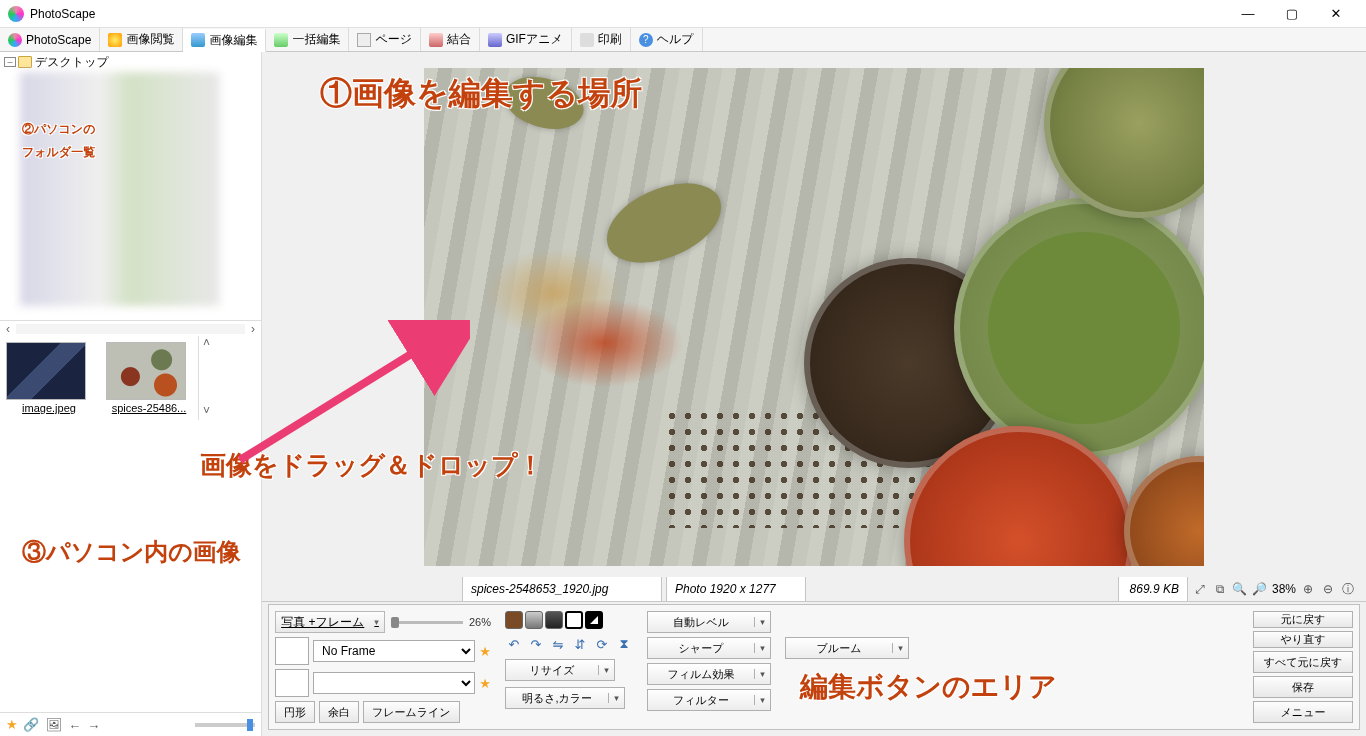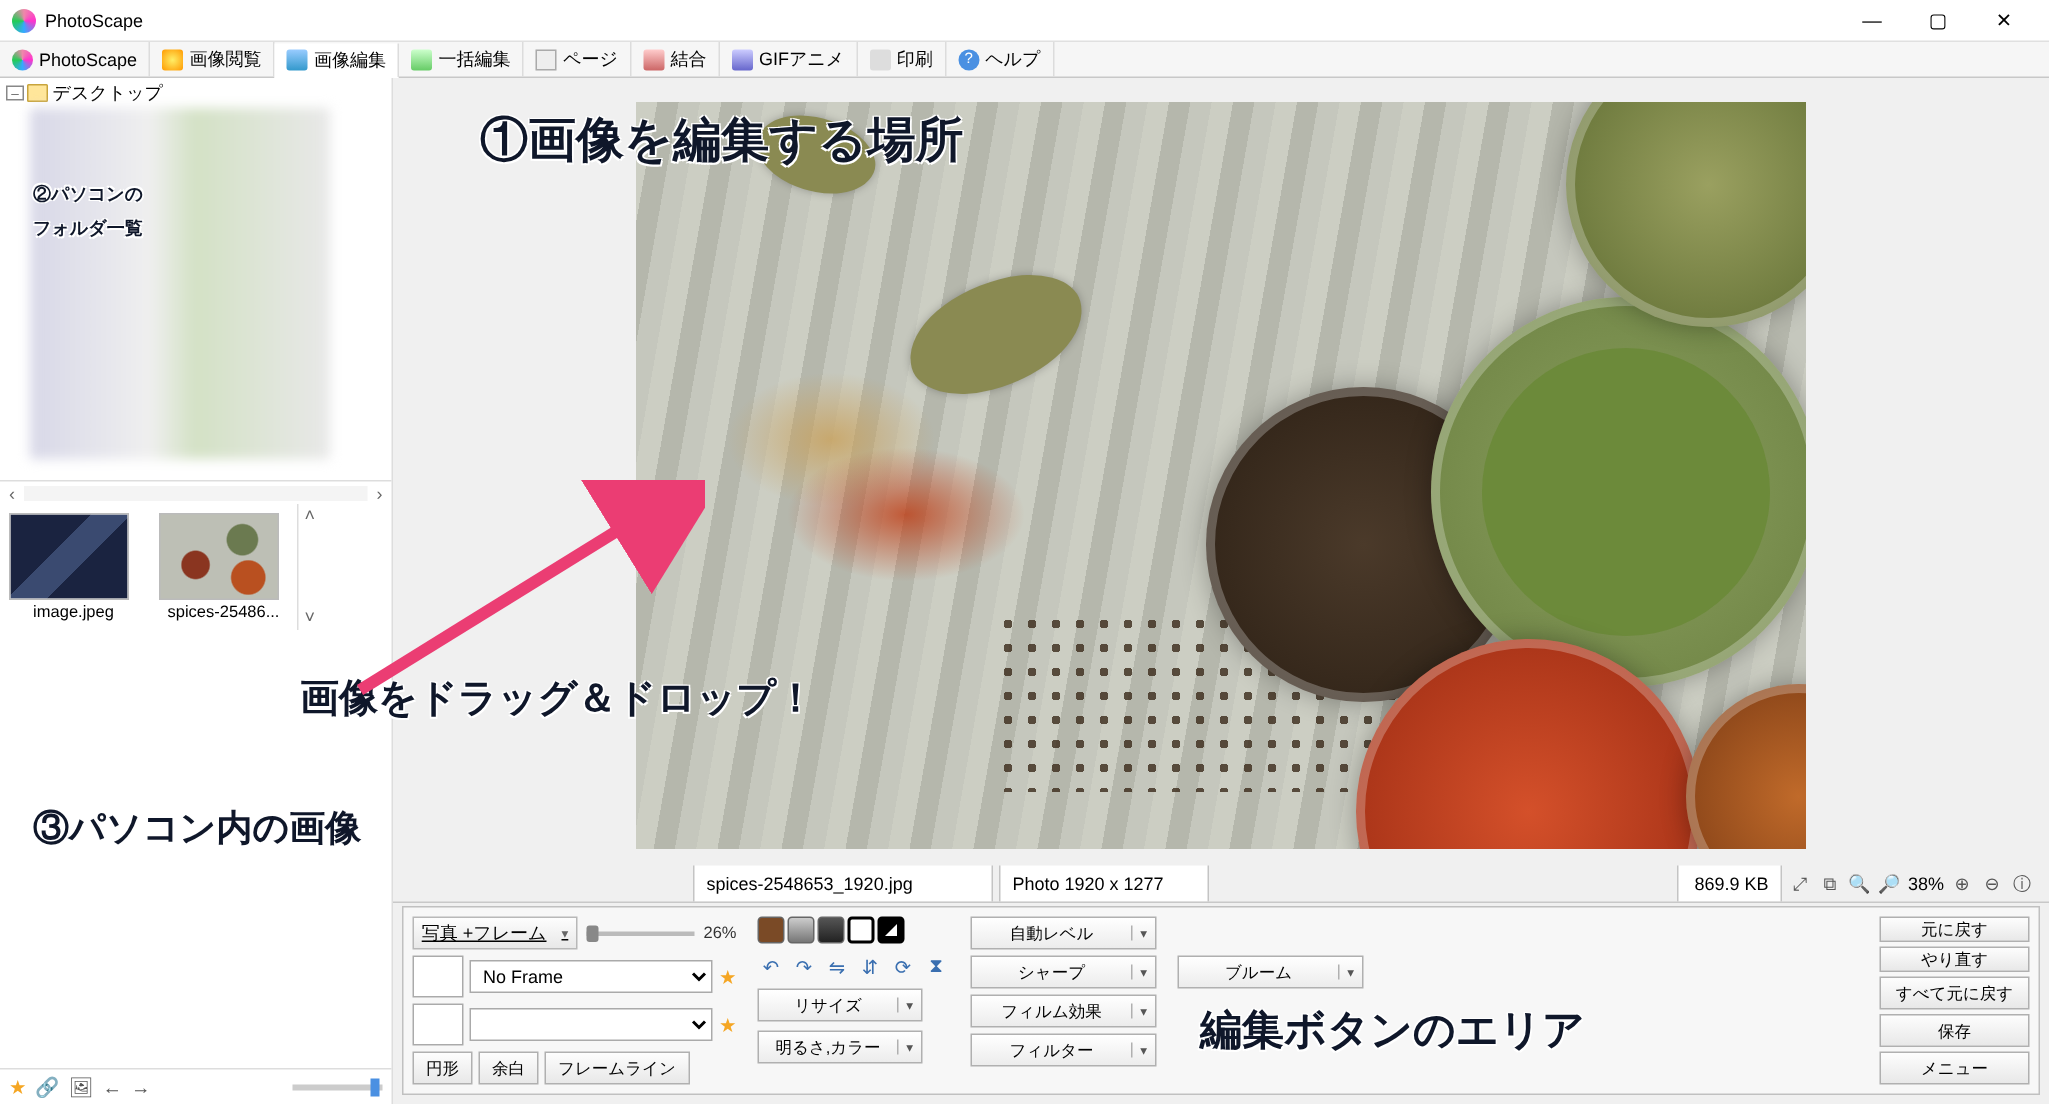--- a/index.html
+++ b/index.html
@@ -49,21 +49,21 @@
 
 .thumbs { padding: 6px; display: flex; gap: 14px; align-items: flex-start; }
 .thumb { width: 86px; text-align: center; }
 .thumb .img { width: 80px; height: 58px; border: 1px solid #bbb; background:#ccc; }
 .thumb .img.t1 { background: linear-gradient(135deg,#1a2340 40%,#3a4a70 40%,#3a4a70 60%,#1a2340 60%); }
 .thumb .img.t2 { background:
   radial-gradient(circle at 70% 30%, #6b7a50 0 10px, transparent 11px),
   radial-gradient(circle at 30% 60%, #8a3520 0 9px, transparent 10px),
   radial-gradient(circle at 75% 75%, #b95020 0 11px, transparent 12px),
   #bdbfb5; }
-.thumb .cap { font-size:11px; margin-top:2px; white-space: nowrap; overflow: hidden; text-overflow: ellipsis; }
+.thumb .cap { font-size:11px; margin-top:2px; white-space: nowrap; overflow: hidden; text-overflow: ellipsis; text-decoration: underline; }
 .thumbs-scroll { width: 16px; align-self: stretch; display:flex; flex-direction:column; border-left:1px solid #ddd;}
 .thumbs-scroll .arr { height:16px; text-align:center; color:#666;}
 
 
 .bltoolbar { margin-top:auto; height: 24px; display:flex; align-items:center; gap:6px; padding:0 6px; border-top:1px solid #ddd;}
 .bltoolbar span { font-size:13px; color:#555; cursor:pointer;}
 .bltoolbar .star { color:#f5a623;}
 .bltoolbar .slider { margin-left:auto; width:60px; height:4px; background:#ccc; position:relative;}
 .bltoolbar .slider::after{content:"";position:absolute;right:2px;top:-4px;width:6px;height:12px;background:#4a90e2;}
 
@@ -82,32 +82,32 @@
 .leaf{position:absolute;width:120px;height:70px;border-radius:60% 40% 60% 40%;background:#8a8a52;box-shadow:0 0 6px rgba(0,0,0,.25);}
 .l1{left:180px;top:120px;transform:rotate(-15deg);}
 .l2{left:80px;top:10px;transform:rotate(25deg);width:80px;height:50px;}
 .spill1{position:absolute;left:100px;top:230px;width:160px;height:90px;border-radius:50%;background:radial-gradient(rgba(190,60,20,.8),rgba(190,60,20,0) 70%);}
 .spill2{position:absolute;left:60px;top:180px;width:140px;height:90px;border-radius:50%;background:radial-gradient(rgba(200,160,90,.8),rgba(200,160,90,0) 70%);}
 .dots{position:absolute;left:240px;top:340px;width:280px;height:120px;
  background-image: radial-gradient(#3a2a1a 3px, transparent 3px);
  background-size: 16px 16px; opacity:.8;}
 
 
-.annot { position:absolute; color:#0f172a; font-weight:800; text-shadow: -1px -1px 0 #fff,1px -1px 0 #fff,-1px 1px 0 #fff,1px 1px 0 #fff; pointer-events:none;}
+.annot { position:absolute; color:#c2410c; font-weight:800; text-shadow: -1px -1px 0 #fff,1px -1px 0 #fff,-1px 1px 0 #fff,1px 1px 0 #fff; pointer-events:none;}
 .a1{ left:320px; top:72px; font-size:32px;}
 .a2{ left:22px; top:118px; font-size:24px; line-height:1.9;}
 .a3{ left:200px; top:448px; font-size:26px;}
 .a4{ left:22px; top:536px; font-size:24px;}
 .a5{ left:800px; top:668px; font-size:28px;}
 .arrow{position:absolute; left:230px; top:320px; width:240px; height:150px; pointer-events:none;}
 .arrow svg{width:100%;height:100%;}
 
 
 .statusbar { height: 24px; background:#f0f0f0; display:flex; align-items:center; gap:4px; padding:0 10px 0 200px;}
-.statusbar .field { border:1px solid #c4c4c4; background:#fff; height:34px; display:flex; align-items:center; padding:0 8px;}
+.statusbar .field { border:1px solid #c4c4c4; background:#fff; height:34px; display:flex; align-items:center; padding:0 8px;font-style:italic;}
 .statusbar .ico { width:16px; text-align:center; color:#555; cursor:pointer;}
 .statusbar .spacer{flex:1;}
 
 
 .editor { background:#f0f0f0; border-top:1px solid #c8c8c8; padding:2px 6px 6px 6px; }
 .subtabs { display:flex; gap:0px; height:20px; }
 .subtabs .st { padding:2px 8px; border:1px solid #c0c0c0; border-bottom:none; background:#ececec; cursor:pointer; font-size:11px;}
 .subtabs .st.active{ background:#fff; font-weight:600;}
 .panel { border:1px solid #c0c0c0; background:#f7f7f7; padding:6px; display:flex; gap:14px; }
 
@@ -312,21 +312,21 @@
             <span>↷</span>
             <span>⇋</span>
             <span>⇵</span>
             <span>⟳</span>
             <span>⧗</span>
           </div>
           <div class="dd" style="width:110px">
               <span class="lab">リサイズ</span>
               <span class="car">▾</span>
             </div>
-          <div class="dd" style="width:110px">
+          <div class="dd" style="width:120px">
               <span class="lab">明るさ,カラー</span>
               <span class="car">▾</span>
             </div>
         </div>
 
         <div class="col3">
           <div class="dd">
               <span class="lab">自動レベル</span>
               <span class="car">▾</span>
             </div>

